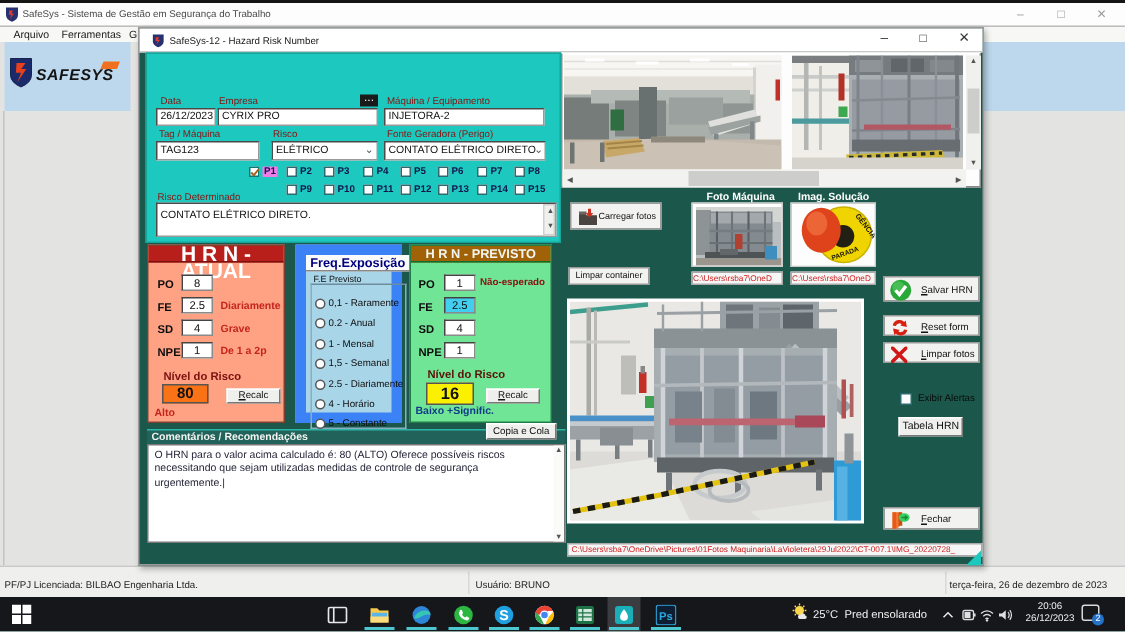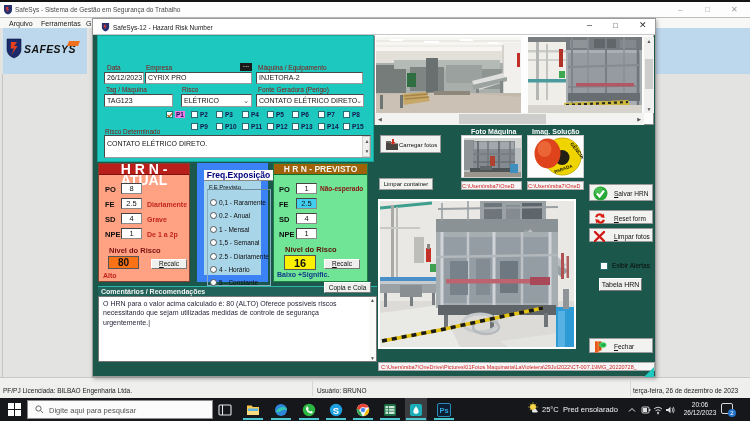--- a/index.html
+++ b/index.html
@@ -73,27 +73,20 @@
     <span class="abs" style="left:312px;top:3px;width:1px;height:15px;background:#D8D8D6;"></span>
     <span class="abs" style="left:630px;top:3px;width:1px;height:15px;background:#D8D8D6;"></span>
   </div>
   <div class="abs" id="taskbar">
     <svg class="abs" style="left:8px;top:5px" width="13" height="13" viewBox="0 0 13 13">
         <rect x="0" y="0" width="6" height="6" fill="#fff"></rect>
         <rect x="7" y="0" width="6" height="6" fill="#fff"></rect>
         <rect x="0" y="7" width="6" height="6" fill="#fff"></rect>
         <rect x="7" y="7" width="6" height="6" fill="#fff"></rect>
       </svg>
-    <div id="search">
-        <svg class="abs" style="left:7px;top:4px" width="9" height="9" viewBox="0 0 9 9">
-          <circle cx="3.5" cy="3.5" r="2.6" fill="none" stroke="#555" stroke-width="0.9"></circle>
-          <line x1="5.5" y1="5.5" x2="8" y2="8" stroke="#555" stroke-width="0.9"></line>
-        </svg>
-        <span class="abs" style="left:21px;top:5px;">Digite aqui para pesquisar</span>
-      </div>
     <svg class="abs" style="left:218px;top:5px" width="14" height="14" viewBox="0 0 14 14">
         <rect x="1" y="2" width="12" height="10" rx="1" fill="none" stroke="#E8E8E8" stroke-width="1.1"></rect>
         <line x1="4.5" y1="2" x2="4.5" y2="12" stroke="#E8E8E8" stroke-width="1.1"></line>
       </svg>
     <div class="abs" style="left:405px;top:0px;width:22px;height:23px;background:rgba(255,255,255,0.16);"></div>
     <svg class="abs" style="left:246px;top:5px" width="14" height="14" viewBox="0 0 14 14">
         <path d="M1 2.5 L5.5 2.5 L7 4 L13 4 L13 12 L1 12 Z" fill="#F8C94A"></path>
         <rect x="2" y="5.5" width="10" height="3" fill="#5AB4E8"></rect>
         <path d="M1 8 L13 8 L13 12 L1 12 Z" fill="#FBDC7E"></path>
       </svg>

